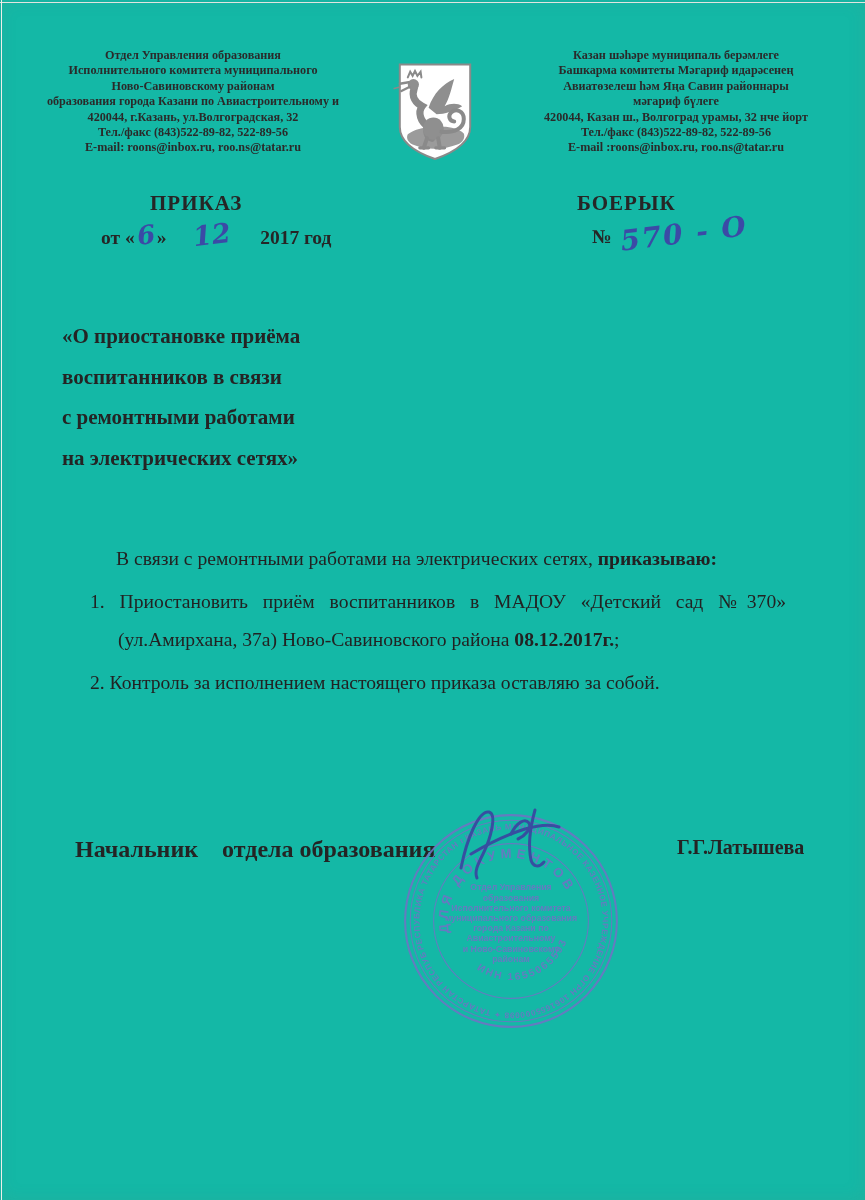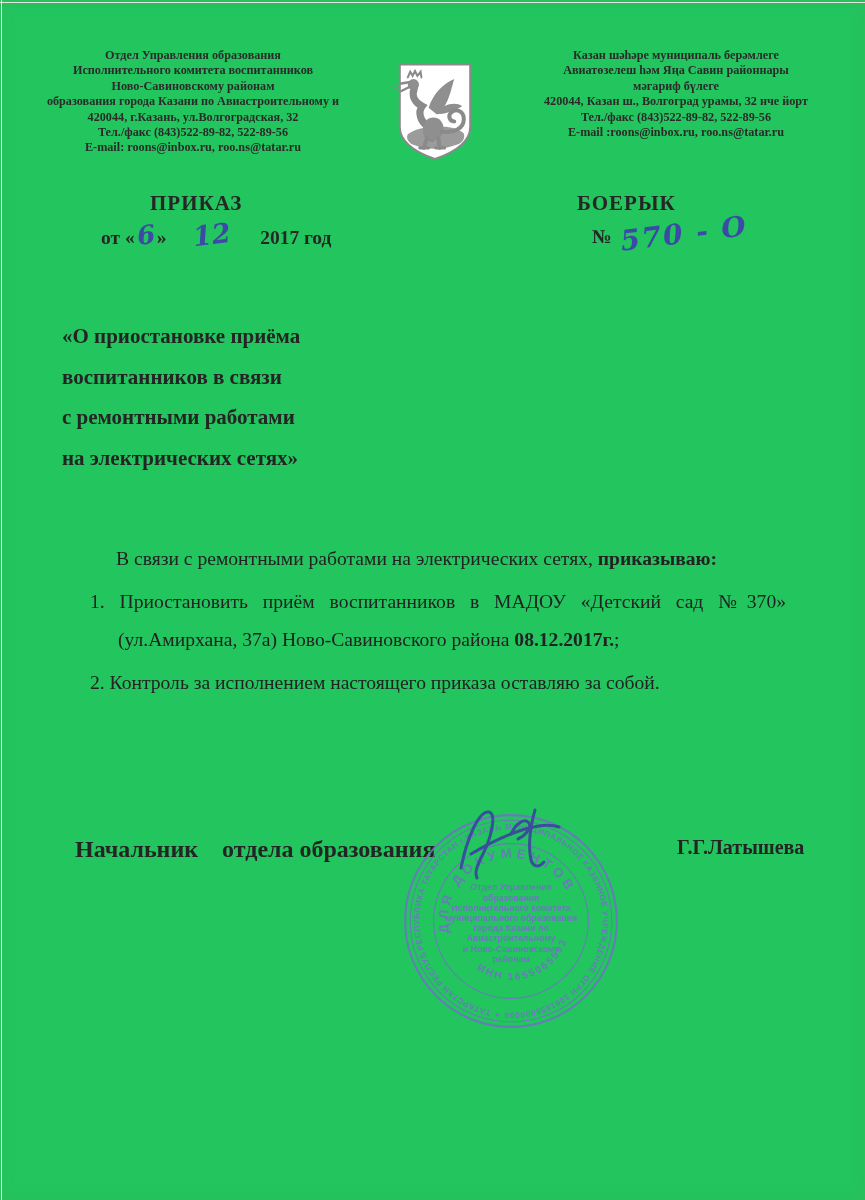--- a/index.html
+++ b/index.html
@@ -1,19 +1,19 @@
 <!DOCTYPE html>
 <html><head>
 <meta charset="utf-8">
 <style>
   html,body{margin:0;padding:0;}
   body{background:#dcdcd8; font-family:"Liberation Serif","DejaVu Serif",serif;}
   .page{
     position:relative; width:865px; height:1200px; margin:0 auto;
-    background:#22c55e; color:#262626; overflow:hidden;
+    background:#14b8a6; color:#262626; overflow:hidden;
     box-shadow:inset 0 0 18px rgba(120,120,110,.12);
   }
   .scan-edge-top{position:absolute;top:2px;left:0;right:0;height:1px;background:#e4e4df;}
   .scan-edge-left{position:absolute;top:0;left:1px;bottom:0;width:1px;background:#eeeee9;}
 
   
   .header{position:absolute;top:48px;left:28px;right:24px;display:flex;align-items:flex-start;}
   .org-block{width:330px;text-align:center;font-weight:bold;font-size:12.2px;line-height:15.4px;color:#2a2a2a;}
   .org-block .line{white-space:nowrap;}
   .emblem-wrap{flex:1;display:flex;justify-content:center;padding-top:2px;}
@@ -50,21 +50,21 @@
 </head>
 <body>
 
 <div class="page">
   <div class="scan-edge-top"></div>
   <div class="scan-edge-left"></div>
 
   <div class="header">
     <div class="org-block">
       <div class="line">Отдел Управления образования</div>
-      <div class="line">Исполнительного комитета воспитанников</div>
+      <div class="line">Исполнительного комитета муниципального</div>
       <div class="line">Ново-Савиновскому районам</div>
       <div class="line">образования города Казани по Авиастроительному и</div>
       <div class="line">420044, г.Казань, ул.Волгоградская, 32</div>
       <div class="line">Тел./факс (843)522-89-82, 522-89-56</div>
       <div class="line">E-mail: roons@inbox.ru, roo.ns@tatar.ru</div>
     </div>
 
     <div class="emblem-wrap">
       <svg width="96" height="122" viewBox="0 0 120 132">
         <path d="M16,8 H104 V86 C104,104 86,117 60,126 C34,117 16,104 16,86 Z" fill="#ffffff" stroke="#8a8a8a" stroke-width="2.5"></path>
@@ -79,20 +79,21 @@
           <circle cx="33" cy="33" r="7" fill="#8f8f8f" stroke="none"></circle>
           <path d="M28,36 L18,41 M27,30 L16,32" stroke-width="3"></path>
           <path d="M16,36 l-7,2" stroke-width="2"></path>
           <path d="M26,24 l3,-7 3,5 3,-6 3,6 4,-5 1,7" stroke-width="2.5"></path>
         </g>
       </svg>
     </div>
 
     <div class="org-block">
       <div class="line">Казан шәһәре муниципаль берәмлеге</div>
+      <div class="line">Башкарма комитеты Мәгариф идарәсенең</div>
       <div class="line">Авиатөзелеш һәм Яңа Савин  районнары</div>
       <div class="line">мәгариф бүлеге</div>
       <div class="line">420044, Казан ш.,  Волгоград урамы, 32 нче йорт</div>
       <div class="line">Тел./факс (843)522-89-82,  522-89-56</div>
       <div class="line">E-mail :roons@inbox.ru, roo.ns@tatar.ru</div>
     </div>
   </div>
 
   <div class="abs doc-kind" style="left:150px;top:191px;">ПРИКАЗ</div>
   <div class="abs date-line" style="left:101px;top:219px;">

